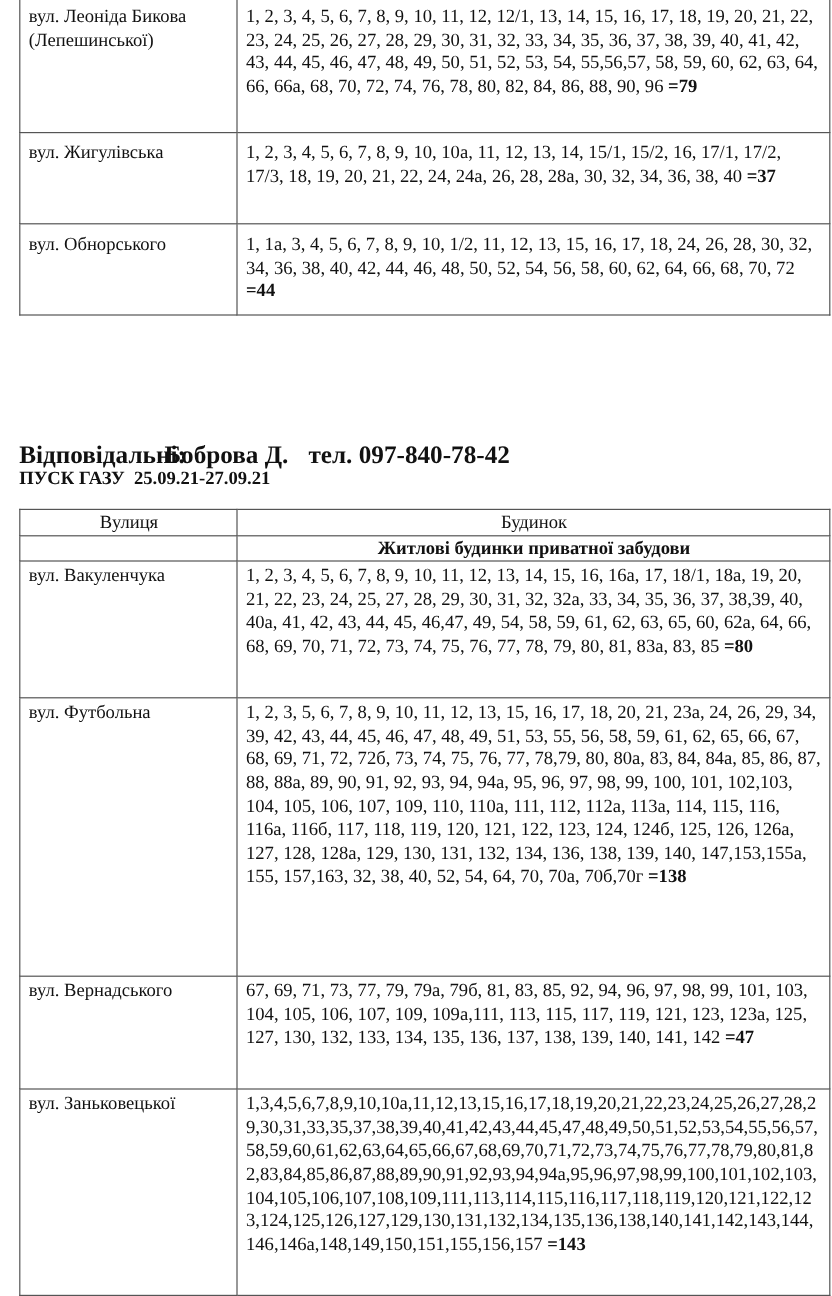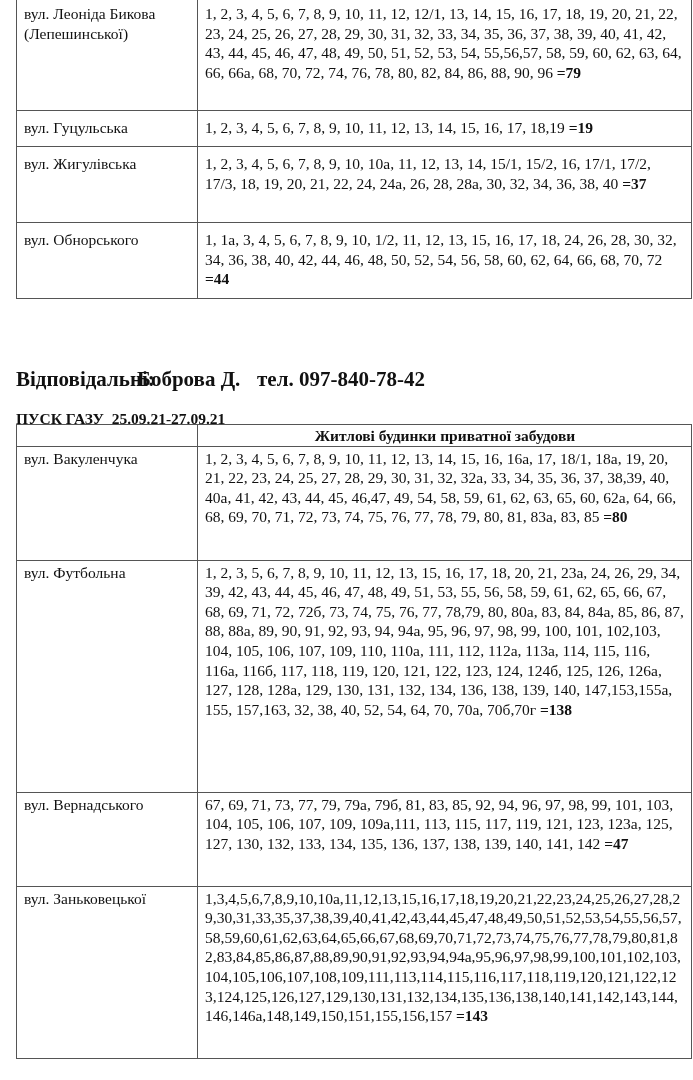--- a/index.html
+++ b/index.html
@@ -26,40 +26,36 @@
   #table2 th.sub { font-weight: bold; }
   #table2 td { padding-top: 2px; }
   .responsible {
     position: absolute; left: 16px; top: 331px; font-weight: bold;
     font-size: 21px; line-height: 19.5px; white-space: pre;
   }
   .responsible .row { display: flex; }
   .responsible .lbl { width: 121px; }
   .responsible .nm { width: 120px; }
   .gas-title {
-    position: absolute; left: 16px; top: 410px; font-weight: bold;
+    position: absolute; left: 16px; top: 390px; font-weight: bold;
     font-size: 15.5px; white-space: pre;
   }
 </style>
 </head>
 <body>
 
 <table class="doc-table" id="table1">
   <colgroup>
       <col class="c1">
       <col class="c2">
     </colgroup>
   <tbody>
     <tr style="height:114px">
       <td>вул. Леоніда Бикова (Лепешинської)</td>
       <td><span>1, 2, 3, 4, 5, 6, 7, 8, 9, 10, 11, 12, 12/1, 13, 14, 15, 16, 17, 18, 19, 20, 21, 22, 23, 24, 25, 26, 27, 28, 29, 30, 31, 32,  33, 34, 35, 36, 37, 38, 39, 40, 41, 42, 43, 44, 45, 46, 47, 48, 49, 50, 51, 52, 53, 54, 55,56,57, 58, 59, 60, 62, 63, 64, 66, 66а, 68, 70, 72, 74, 76, 78, 80, 82, 84, 86, 88, 90, 96 </span><span class="total">=79</span></td>
-    </tr>
-    <tr style="height:36px">
-      <td>вул. Гуцульська</td>
-      <td><span>1, 2, 3, 4, 5, 6, 7, 8, 9, 10, 11, 12, 13, 14, 15, 16, 17, 18,19 </span><span class="total">=19</span></td>
     </tr>
     <tr style="height:76px">
       <td>вул. Жигулівська</td>
       <td><span>1, 2, 3, 4, 5, 6, 7, 8, 9, 10, 10а, 11, 12, 13, 14, 15/1, 15/2, 16, 17/1, 17/2, 17/3, 18, 19, 20, 21, 22, 24, 24а, 26, 28, 28а, 30, 32, 34, 36, 38, 40  </span><span class="total">=37</span></td>
     </tr>
     <tr style="height:76px">
       <td>вул. Обнорського</td>
       <td><span>1, 1а, 3, 4, 5, 6, 7, 8, 9, 10, 1/2, 11, 12, 13, 15, 16, 17, 18, 24, 26, 28, 30, 32, 34, 36, 38, 40, 42, 44, 46, 48, 50, 52, 54, 56, 58, 60, 62, 64, 66, 68, 70, 72  </span><span class="total">=44</span></td>
     </tr>
   </tbody>
@@ -75,20 +71,24 @@
 
 <div class="gas-title">ПУСК ГАЗУ  25.09.21-27.09.21</div>
 
 <table class="doc-table" id="table2">
   <colgroup>
       <col class="c1">
       <col class="c2">
     </colgroup>
   <thead>
     <tr>
+      <th>Вулиця</th>
+      <th>Будинок</th>
+    </tr>
+    <tr>
       <th></th>
       <th class="sub">Житлові будинки приватної забудови</th>
     </tr>
   </thead>
   <tbody>
     <tr style="height:114px">
       <td>вул. Вакуленчука</td>
       <td><span>1, 2, 3, 4, 5, 6, 7, 8, 9, 10, 11, 12, 13, 14, 15, 16, 16а, 17, 18/1, 18а, 19, 20, 21, 22, 23, 24, 25, 27, 28, 29, 30, 31, 32, 32а, 33, 34, 35, 36, 37, 38,39, 40, 40а, 41, 42, 43, 44, 45, 46,47, 49, 54, 58, 59, 61, 62, 63, 65, 60, 62а, 64, 66, 68, 69, 70, 71, 72, 73, 74, 75, 76, 77, 78, 79, 80, 81, 83а, 83, 85   </span><span class="total">=80</span></td>
     </tr>
     <tr style="height:232px">

